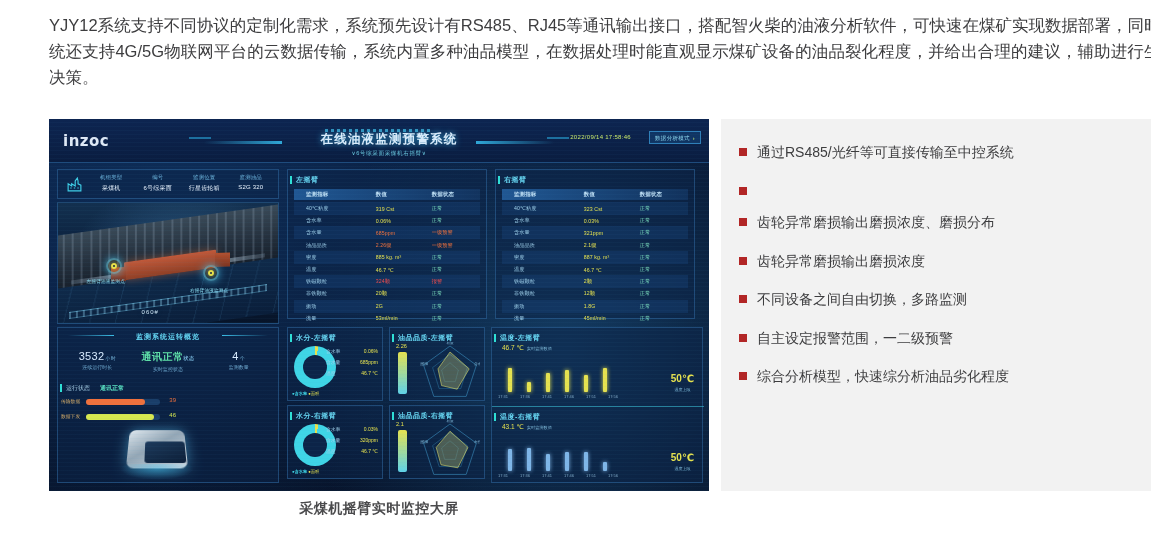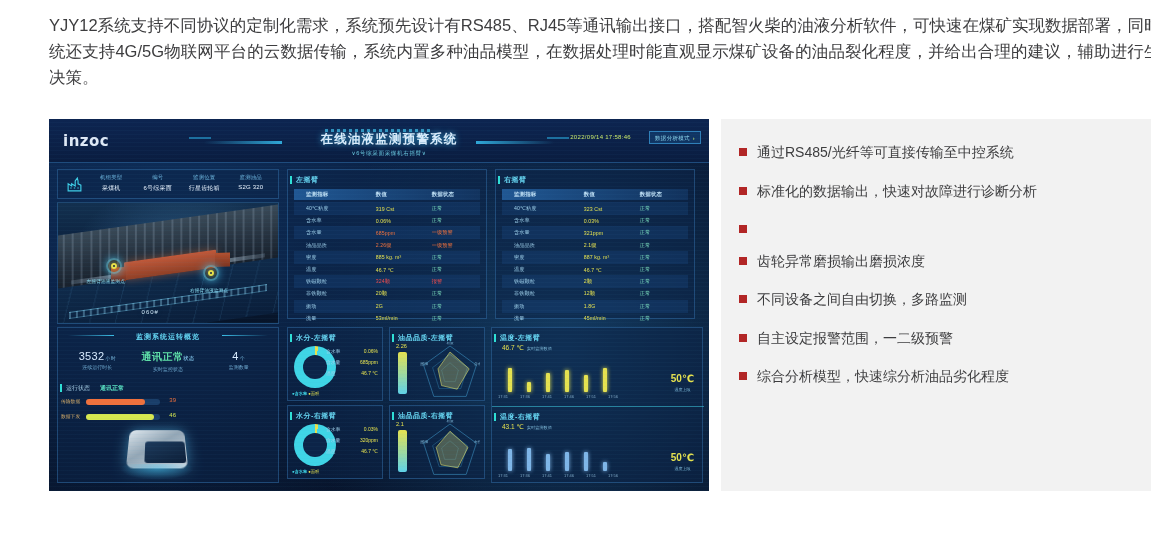--- a/index.html
+++ b/index.html
@@ -576,32 +576,33 @@
           </div>
         <div class="limit">
           <b>50℃</b>
           <small>温度上限</small>
         </div>
       </div>
     </div>
 
   </div>
 
+  <div class="caption">采煤机摇臂实时监控大屏</div>
 
   <div class="bullets" id="bullet-list">
       <div class="bullet">
         <span class="sq"></span>
         <span class="txt">通过RS485/光纤等可直接传输至中控系统</span>
       </div>
       <div class="bullet">
         <span class="sq"></span>
-        <span class="txt">标准化的数据输出，快速对故障进行诊断分析</span>
       </div>
       <div class="bullet">
         <span class="sq"></span>
+        <span class="txt">齿轮异常磨损输出磨损浓度、磨损分布</span>
       </div>
       <div class="bullet">
         <span class="sq"></span>
         <span class="txt">齿轮异常磨损输出磨损浓度</span>
       </div>
       <div class="bullet">
         <span class="sq"></span>
         <span class="txt">不同设备之间自由切换，多路监测</span>
       </div>
       <div class="bullet">

